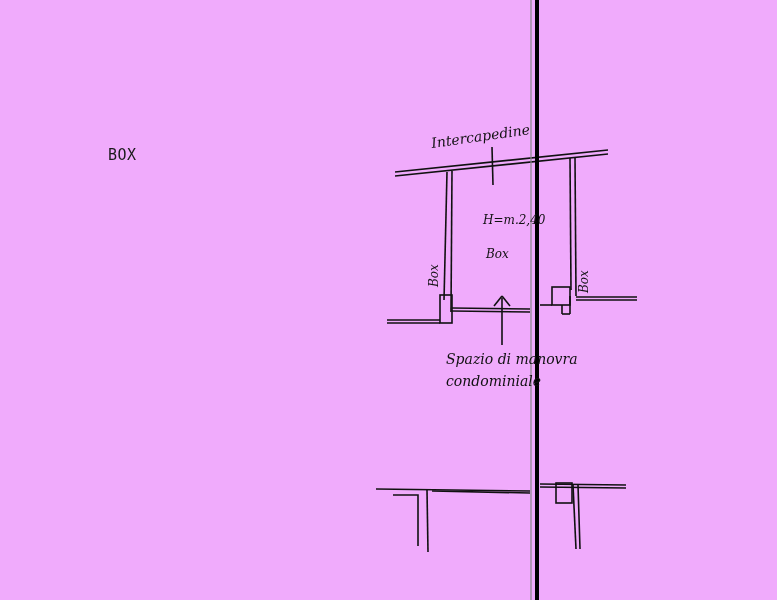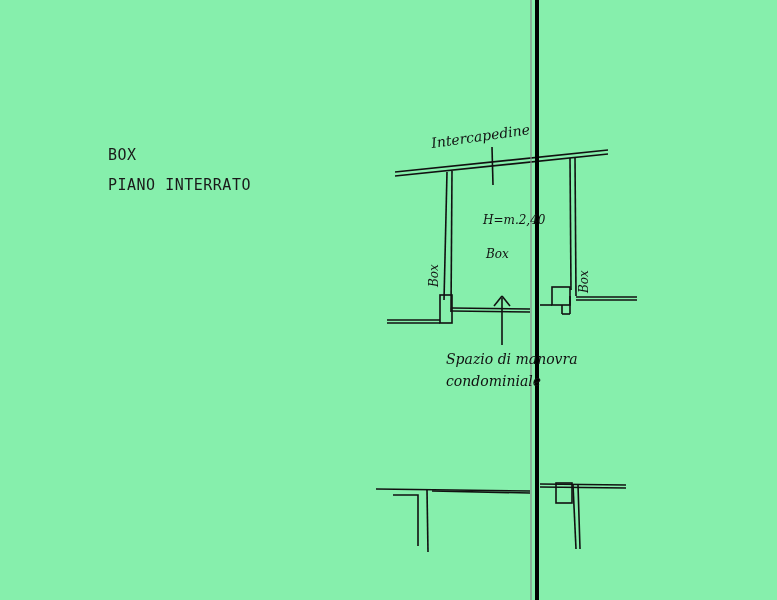--- a/index.html
+++ b/index.html
@@ -1,30 +1,29 @@
 <!DOCTYPE html>
 <html><head>
   <meta charset="utf-8">
   <style>
     html, body { margin: 0; padding: 0; background: #ffffff; }
     body { width: 777px; height: 600px; position: relative; overflow: hidden; }
-    .page { position: absolute; left: 0; top: 0; width: 777px; height: 600px; background: #86efac; }
+    .page { position: absolute; left: 0; top: 0; width: 777px; height: 600px; background: #f0abfc; }
     .title-block { position: absolute; left: 108px; top: 144px; color: #1a1a1a; font-family: "DejaVu Sans Mono", monospace; font-size: 15px; letter-spacing: 0.5px; }
     .title-line { display: block; height: 30px; line-height: 22px; }
     svg.plan { position: absolute; left: 0; top: 0; }
     .hand { font-family: "DejaVu Serif", serif; font-style: italic; fill: #111; }
   </style>
 </head>
 <body>
 
 <div class="page">
 
   <div class="title-block">
     <span class="title-line">BOX</span>
-    <span class="title-line">PIANO INTERRATO</span>
   </div>
 
   <svg class="plan" width="777" height="600" viewBox="0 0 777 600">
     <g stroke="#111" fill="none" stroke-width="1.6">
 
       <line x1="395" y1="172" x2="608" y2="150"></line>
       <line x1="395" y1="176" x2="608" y2="154"></line>
 
       <line x1="447" y1="172" x2="444" y2="300"></line>
       <line x1="452" y1="171" x2="451" y2="312"></line>

